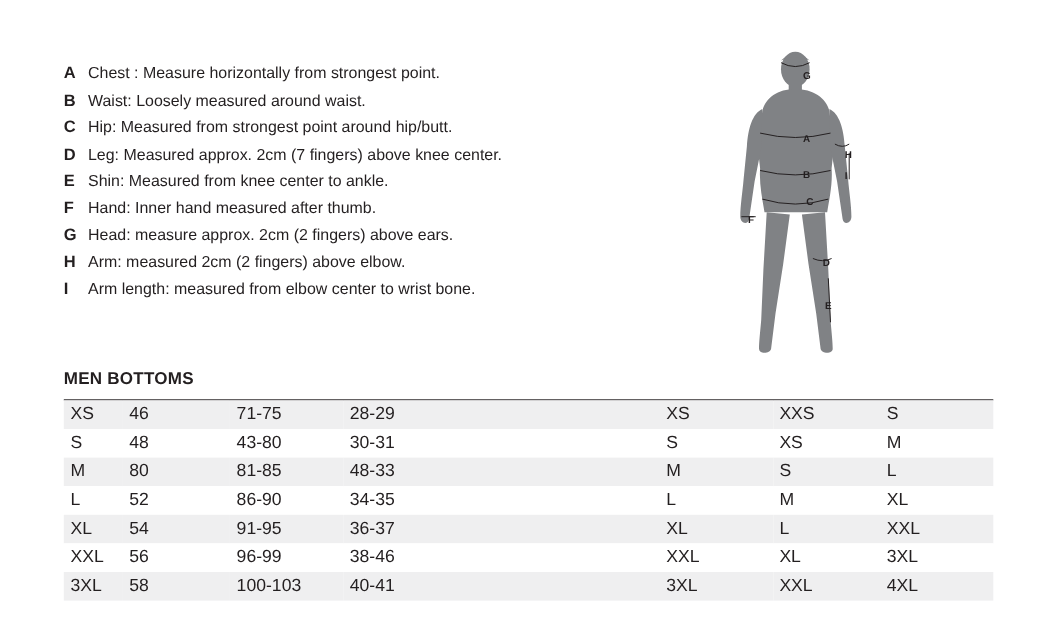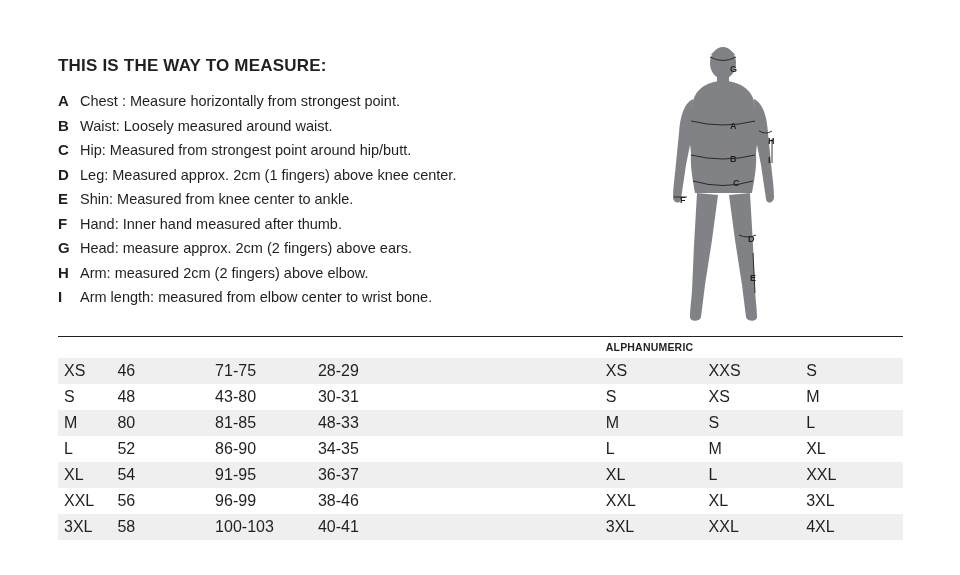--- a/index.html
+++ b/index.html
@@ -126,37 +126,36 @@
   .col-e { width: 100px; }
   .col-f { width: 95px; }
   .col-g { width: 100px; }
 </style>
 </head>
 <body>
 
 <div class="page">
 
   <div class="measure-block">
-    <h1 class="measure-title">THIS IS THE WAY TO MEASURE:</h1>
     <ul class="measure-list">
         <li class="measure-row">
           <span class="measure-letter">A</span>
           <span class="measure-text">Chest : Measure horizontally from strongest point.</span>
         </li>
         <li class="measure-row">
           <span class="measure-letter">B</span>
           <span class="measure-text">Waist: Loosely measured around waist.</span>
         </li>
         <li class="measure-row">
           <span class="measure-letter">C</span>
           <span class="measure-text">Hip: Measured from strongest point around hip/butt.</span>
         </li>
         <li class="measure-row">
           <span class="measure-letter">D</span>
-          <span class="measure-text">Leg: Measured approx. 2cm (1 fingers) above knee center.</span>
+          <span class="measure-text">Leg: Measured approx. 2cm (7 fingers) above knee center.</span>
         </li>
         <li class="measure-row">
           <span class="measure-letter">E</span>
           <span class="measure-text">Shin: Measured from knee center to ankle.</span>
         </li>
         <li class="measure-row">
           <span class="measure-letter">F</span>
           <span class="measure-text">Hand: Inner hand measured after thumb.</span>
         </li>
         <li class="measure-row">
@@ -237,32 +236,24 @@
       <span class="fig-label" style="left: 108px; top: 101px;">H</span>
       <span class="fig-label" style="left: 108px; top: 120px;">I</span>
       <span class="fig-label" style="left: 70px; top: 119px;">B</span>
       <span class="fig-label" style="left: 73px; top: 143px;">C</span>
       <span class="fig-label" style="left: 20px; top: 160px;">F</span>
       <span class="fig-label" style="left: 88px; top: 199px;">D</span>
       <span class="fig-label" style="left: 90px; top: 238px;">E</span>
     </div>
 
   <div class="table-section">
+    <h2 class="section-title">MEN BOTTOMS</h2>
     <div class="rule"></div>
     <table class="size-table">
       <thead>
-        <tr>
-          <th class="col-a"></th>
-          <th class="col-b"></th>
-          <th class="col-c"></th>
-          <th class="col-d"></th>
-          <th class="col-e grp-head">ALPHANUMERIC</th>
-          <th class="col-f"></th>
-          <th class="col-g"></th>
-        </tr>
       </thead>
       <tbody>
           <tr>
             <td class="col-a">XS</td>
             <td class="col-b">46</td>
             <td class="col-c">71-75</td>
             <td class="col-d">28-29</td>
             <td class="col-e">XS</td>
             <td class="col-f">XXS</td>
             <td class="col-g">S</td>

